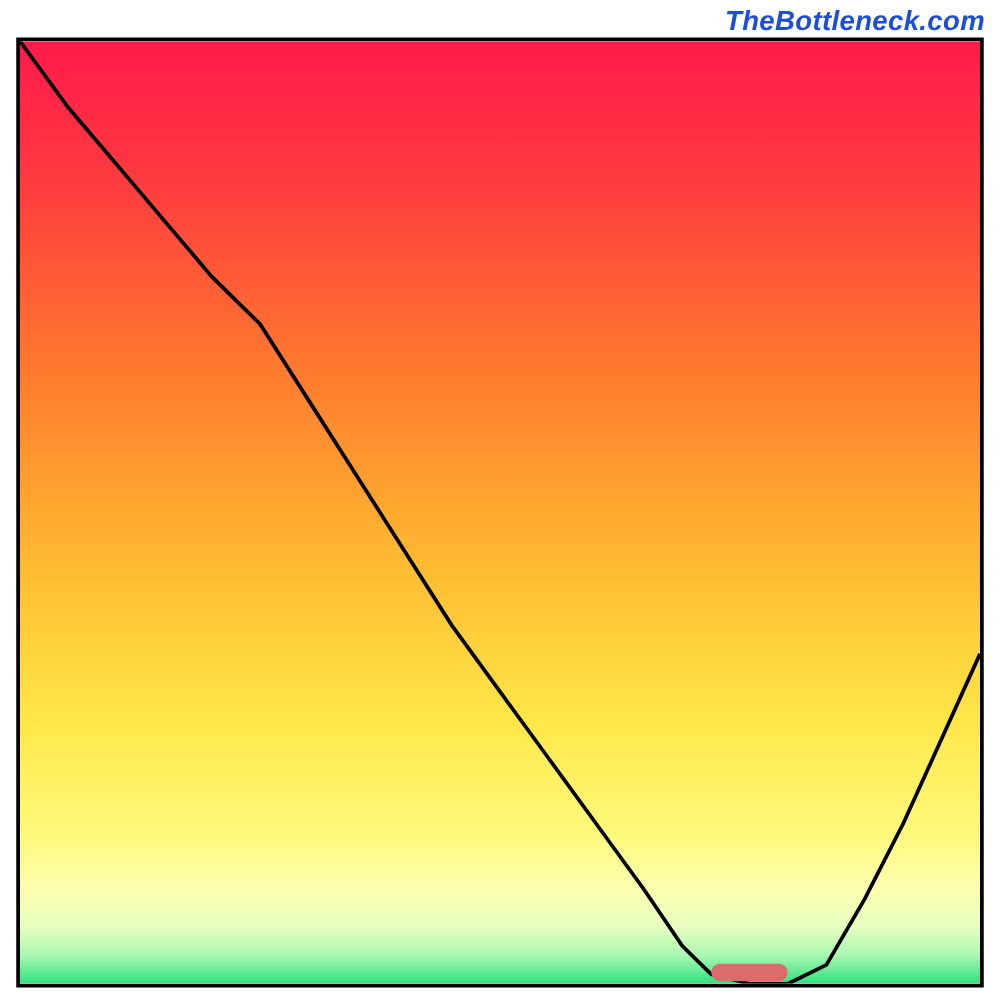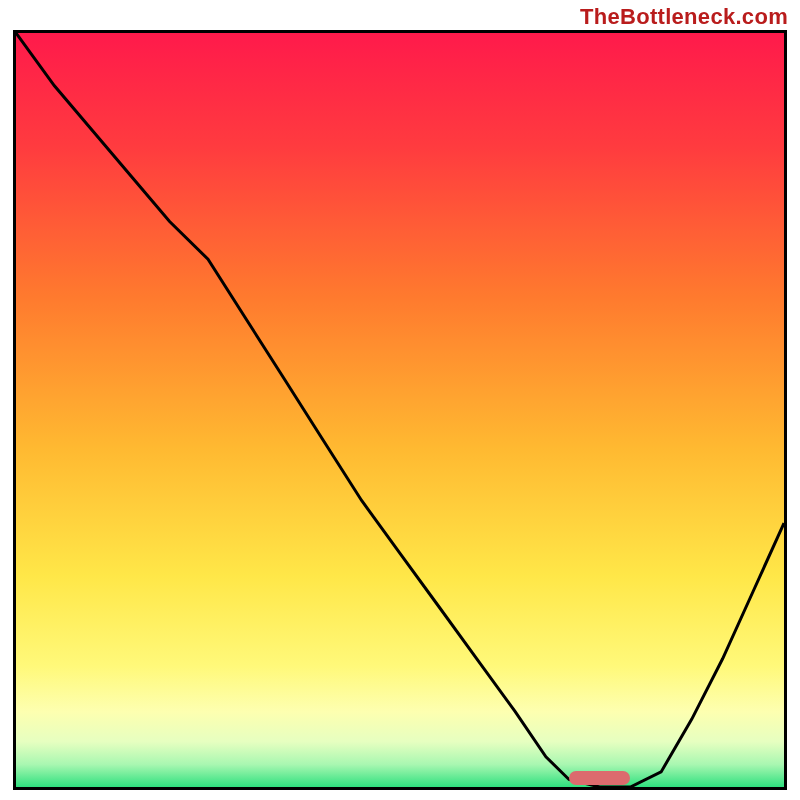--- a/index.html
+++ b/index.html
@@ -14,22 +14,23 @@
     position: relative;
     width: 800px;
     height: 800px;
   }
   .watermark {
     position: absolute;
     top: 4px;
     right: 12px;
     font-size: 22px;
     font-weight: 600;
-    color: #b91c1c;
+    color: #1d4ed8;
     letter-spacing: 0.3px;
+    font-style: italic;
   }
   .plot-frame {
     position: absolute;
     left: 13px;
     top: 30px;
     width: 774px;
     height: 760px;
     border: 3px solid #000;
     box-sizing: border-box;
     overflow: hidden;

